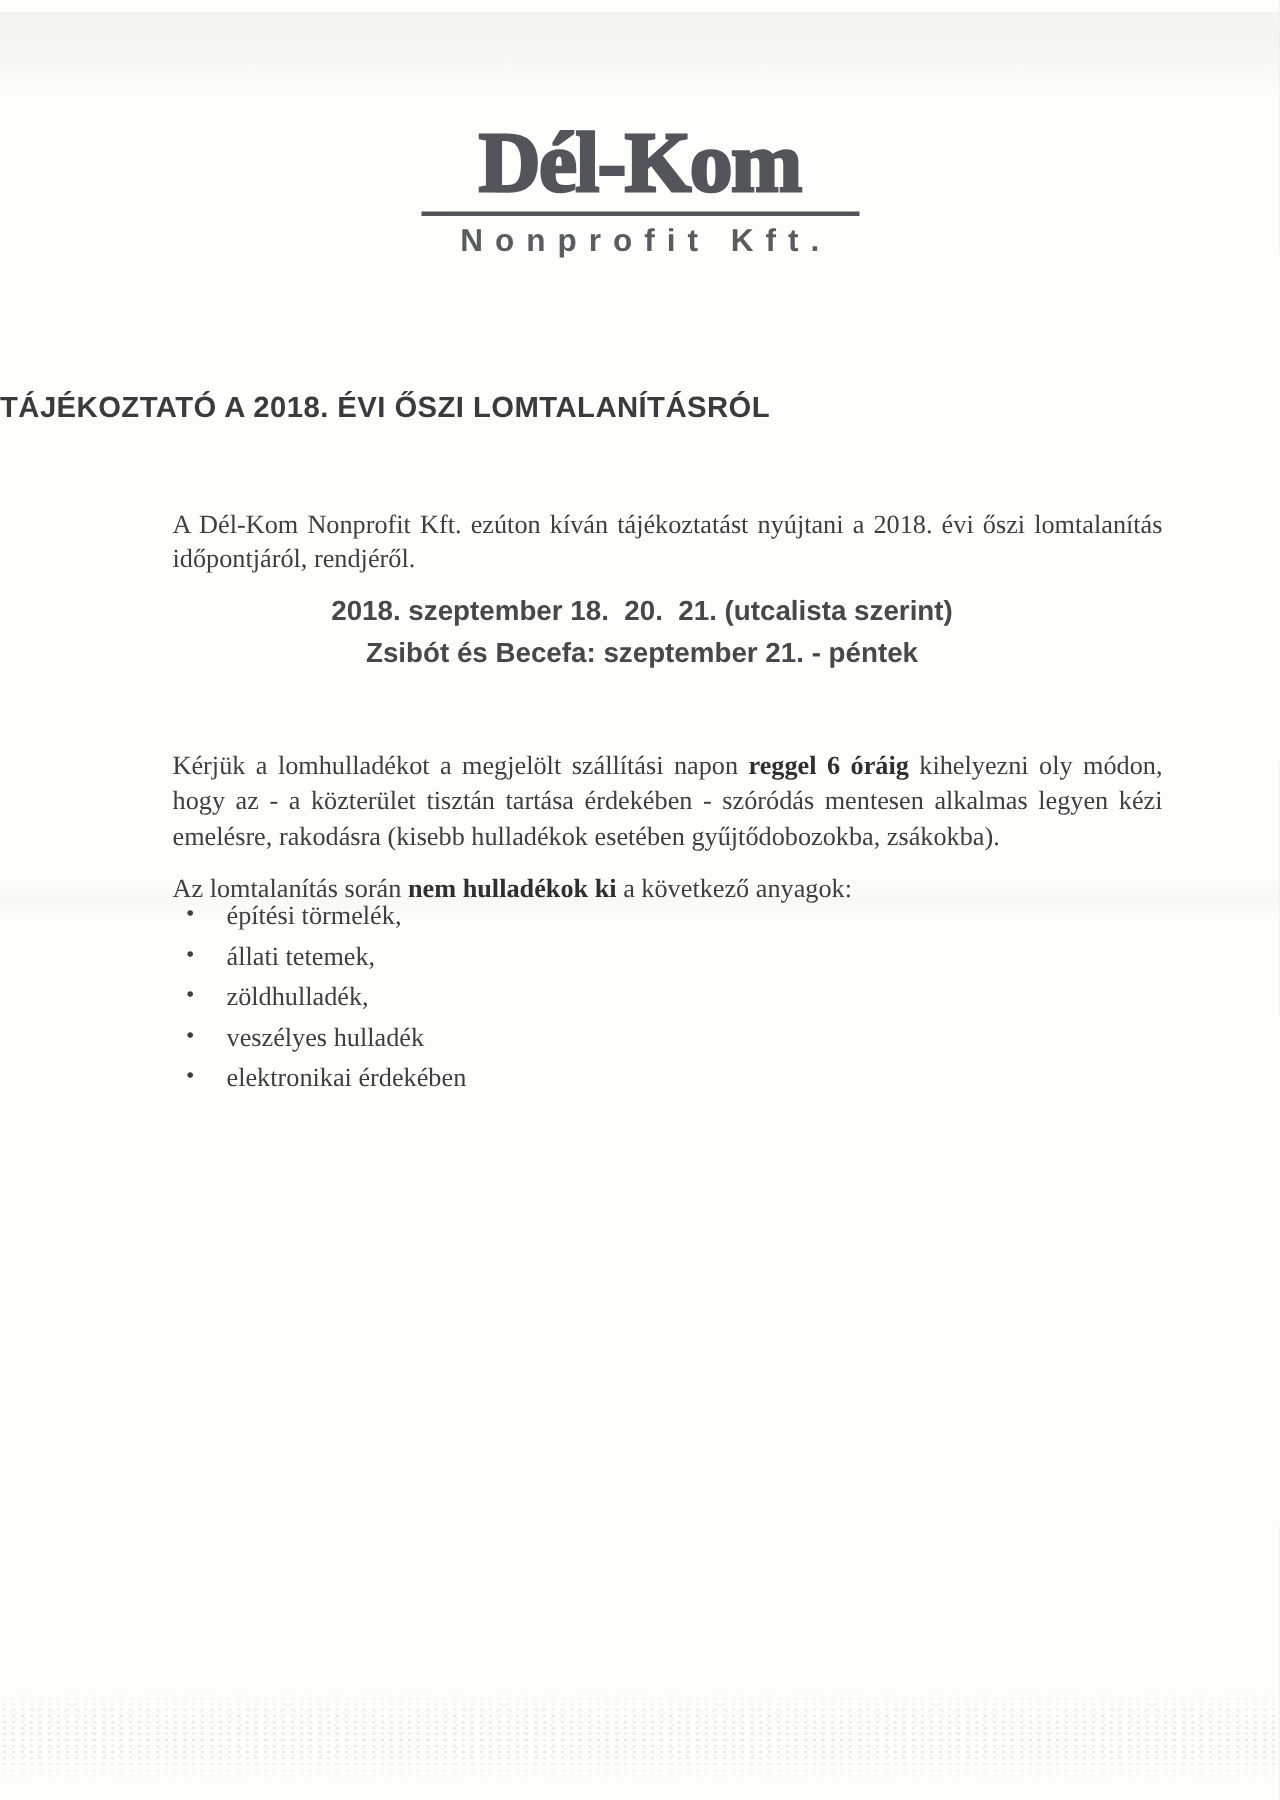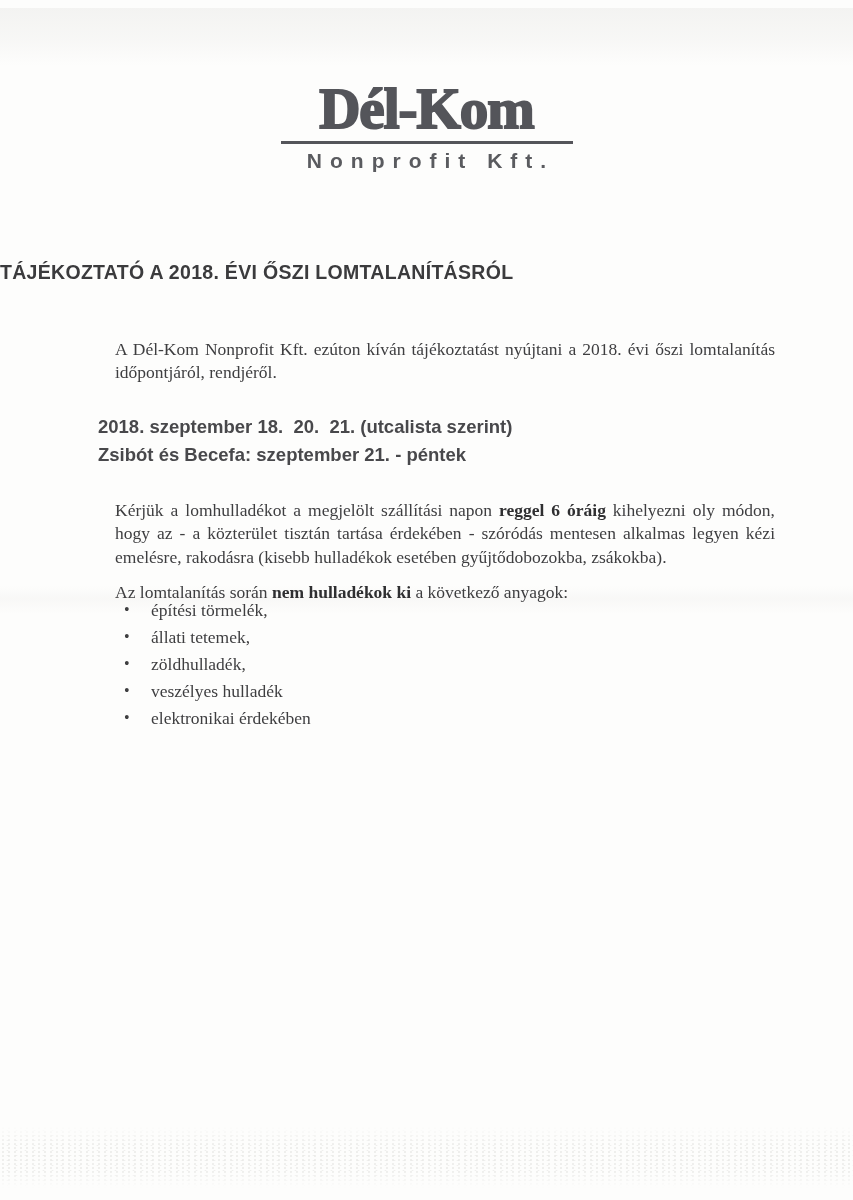--- a/index.html
+++ b/index.html
@@ -99,21 +99,22 @@
     line-height: 23.6px;
     color: #3e3e40;
     text-align: justify;
     margin-left: 17px;
   }
   .intro { top: 320px; }
   .schedule {
     position: absolute;
     left: 98px;
     width: 660px;
-    top: 413px;
+    top: 393px;
+    text-align: center;
     font-family: "Liberation Sans", sans-serif;
     font-weight: 700;
     font-size: 18.5px;
     line-height: 28px;
     color: #48484b;
   }
   .schedule div { white-space: pre-wrap; }
   .instruction { top: 481px; }
   .excluded-intro { top: 563px; }
   b, .bold-inline { font-weight: 700; color: #2f2f31; }

